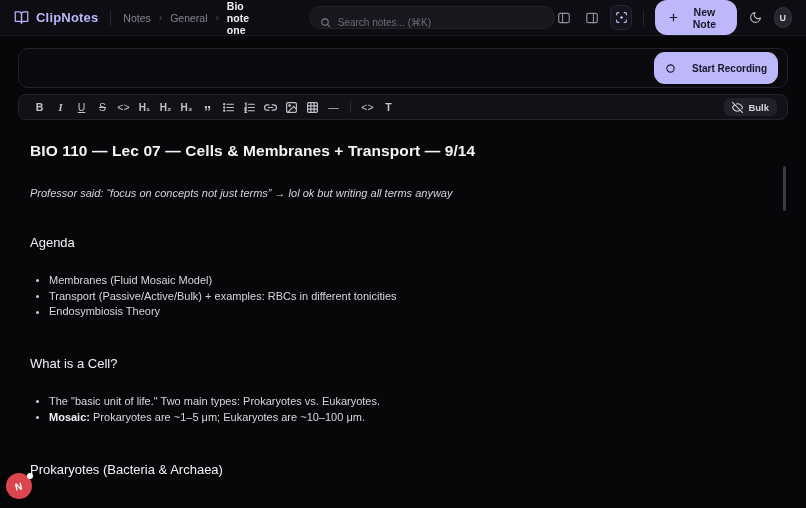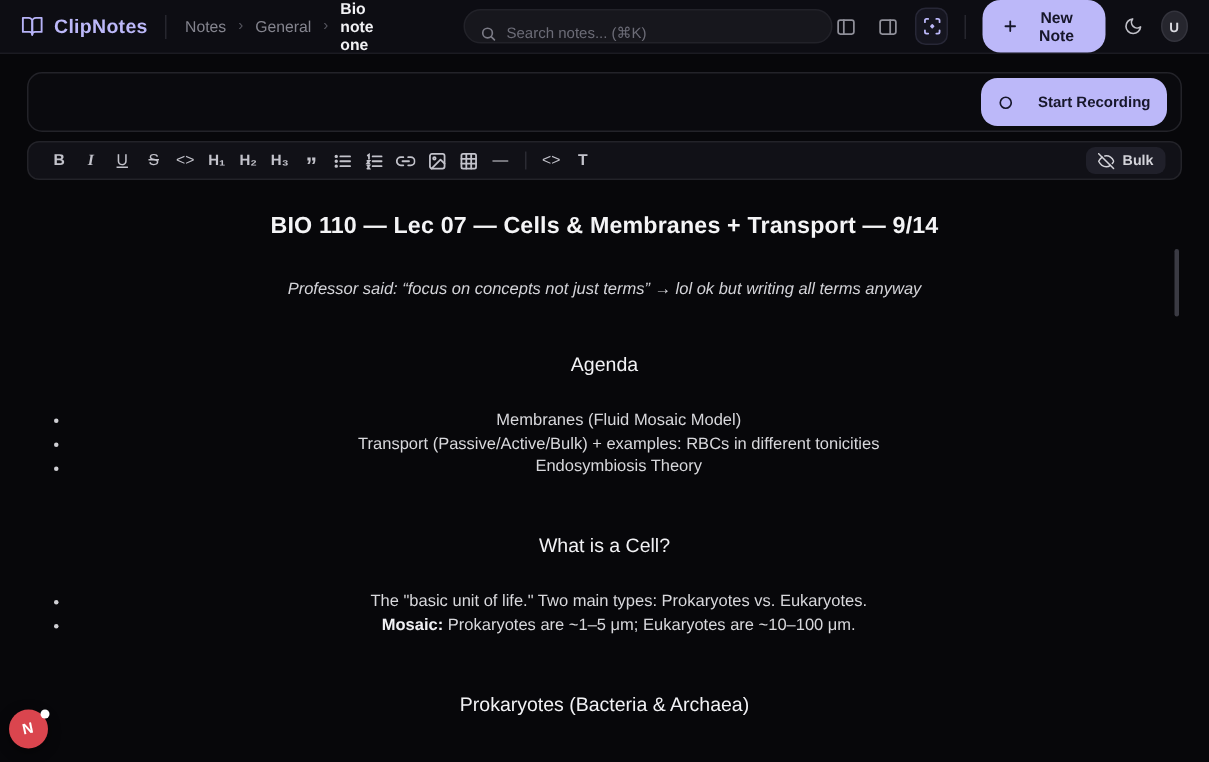--- a/index.html
+++ b/index.html
@@ -82,21 +82,21 @@
   .tbtn.h { font-size:10px; font-weight:700; }
   .tbtn.q { font-size:15px; font-weight:800; line-height:6px; padding-top:7px; }
   .tb-sep { width:1px; height:12px; background:#2b2b33; margin:0 6px; }
   .edit-btn {
     margin-left:auto; height:18px; border:none; border-radius:6px; background:#20202a;
     color:#d4d4da; font-family:inherit; font-size:9.5px; font-weight:600;
     display:flex; align-items:center; gap:5px; padding:0 8px; cursor:pointer;
   }
 
   
-  .doc { padding:0 12px; cursor:text;text-align:center; }
+  .doc { padding:0 12px; cursor:text; }
   .doc-title { color:#f4f4f6; font-size:15.5px; font-weight:800; letter-spacing:.1px; margin-top:22px; }
   .doc-note { color:#d4d4d9; font-size:11px; font-style:italic; margin-top:27px; }
   .doc-h2 { color:#f2f2f5; font-size:13px; font-weight:400; margin-top:36px; }
   .doc ul { list-style:none; margin-top:23px; }
   .doc li {
     color:#d8d8dc; font-size:11px; line-height:15.7px; padding-left:19px; position:relative;
   }
   .doc li::before {
     content:""; position:absolute; left:6px; top:6.3px; width:3px; height:3px; border-radius:50%;
     background:#cfcfd4;

